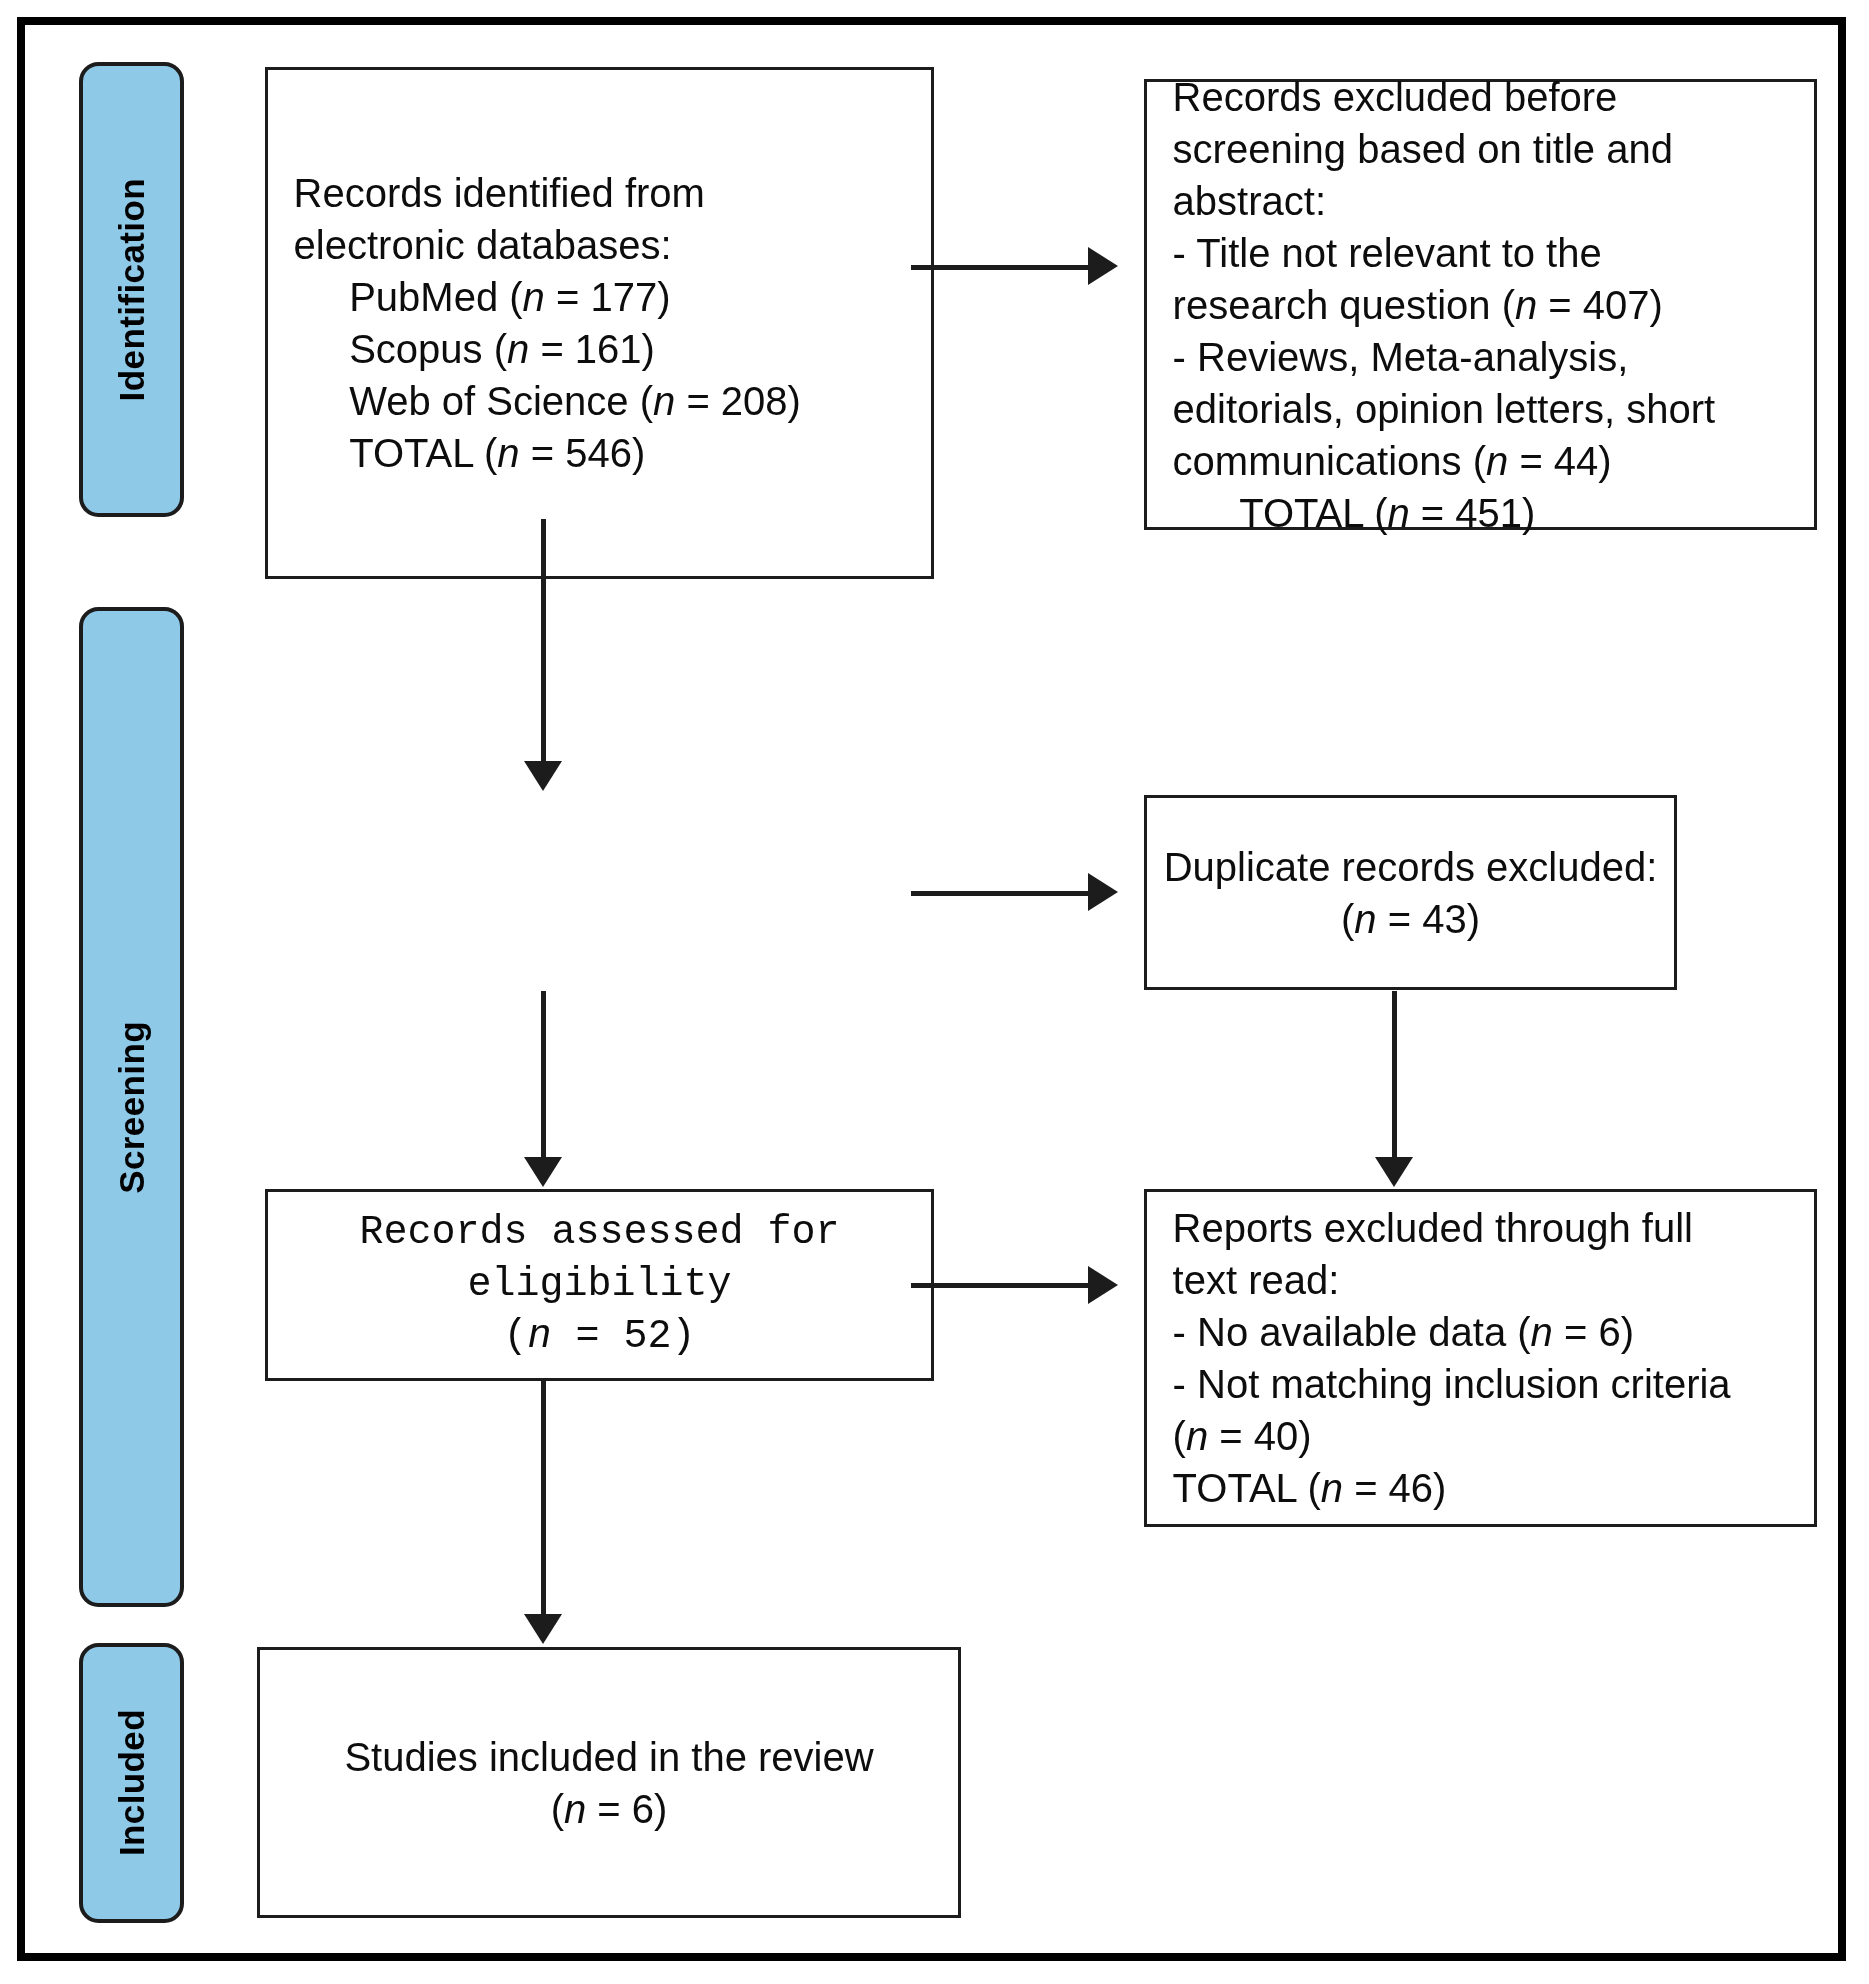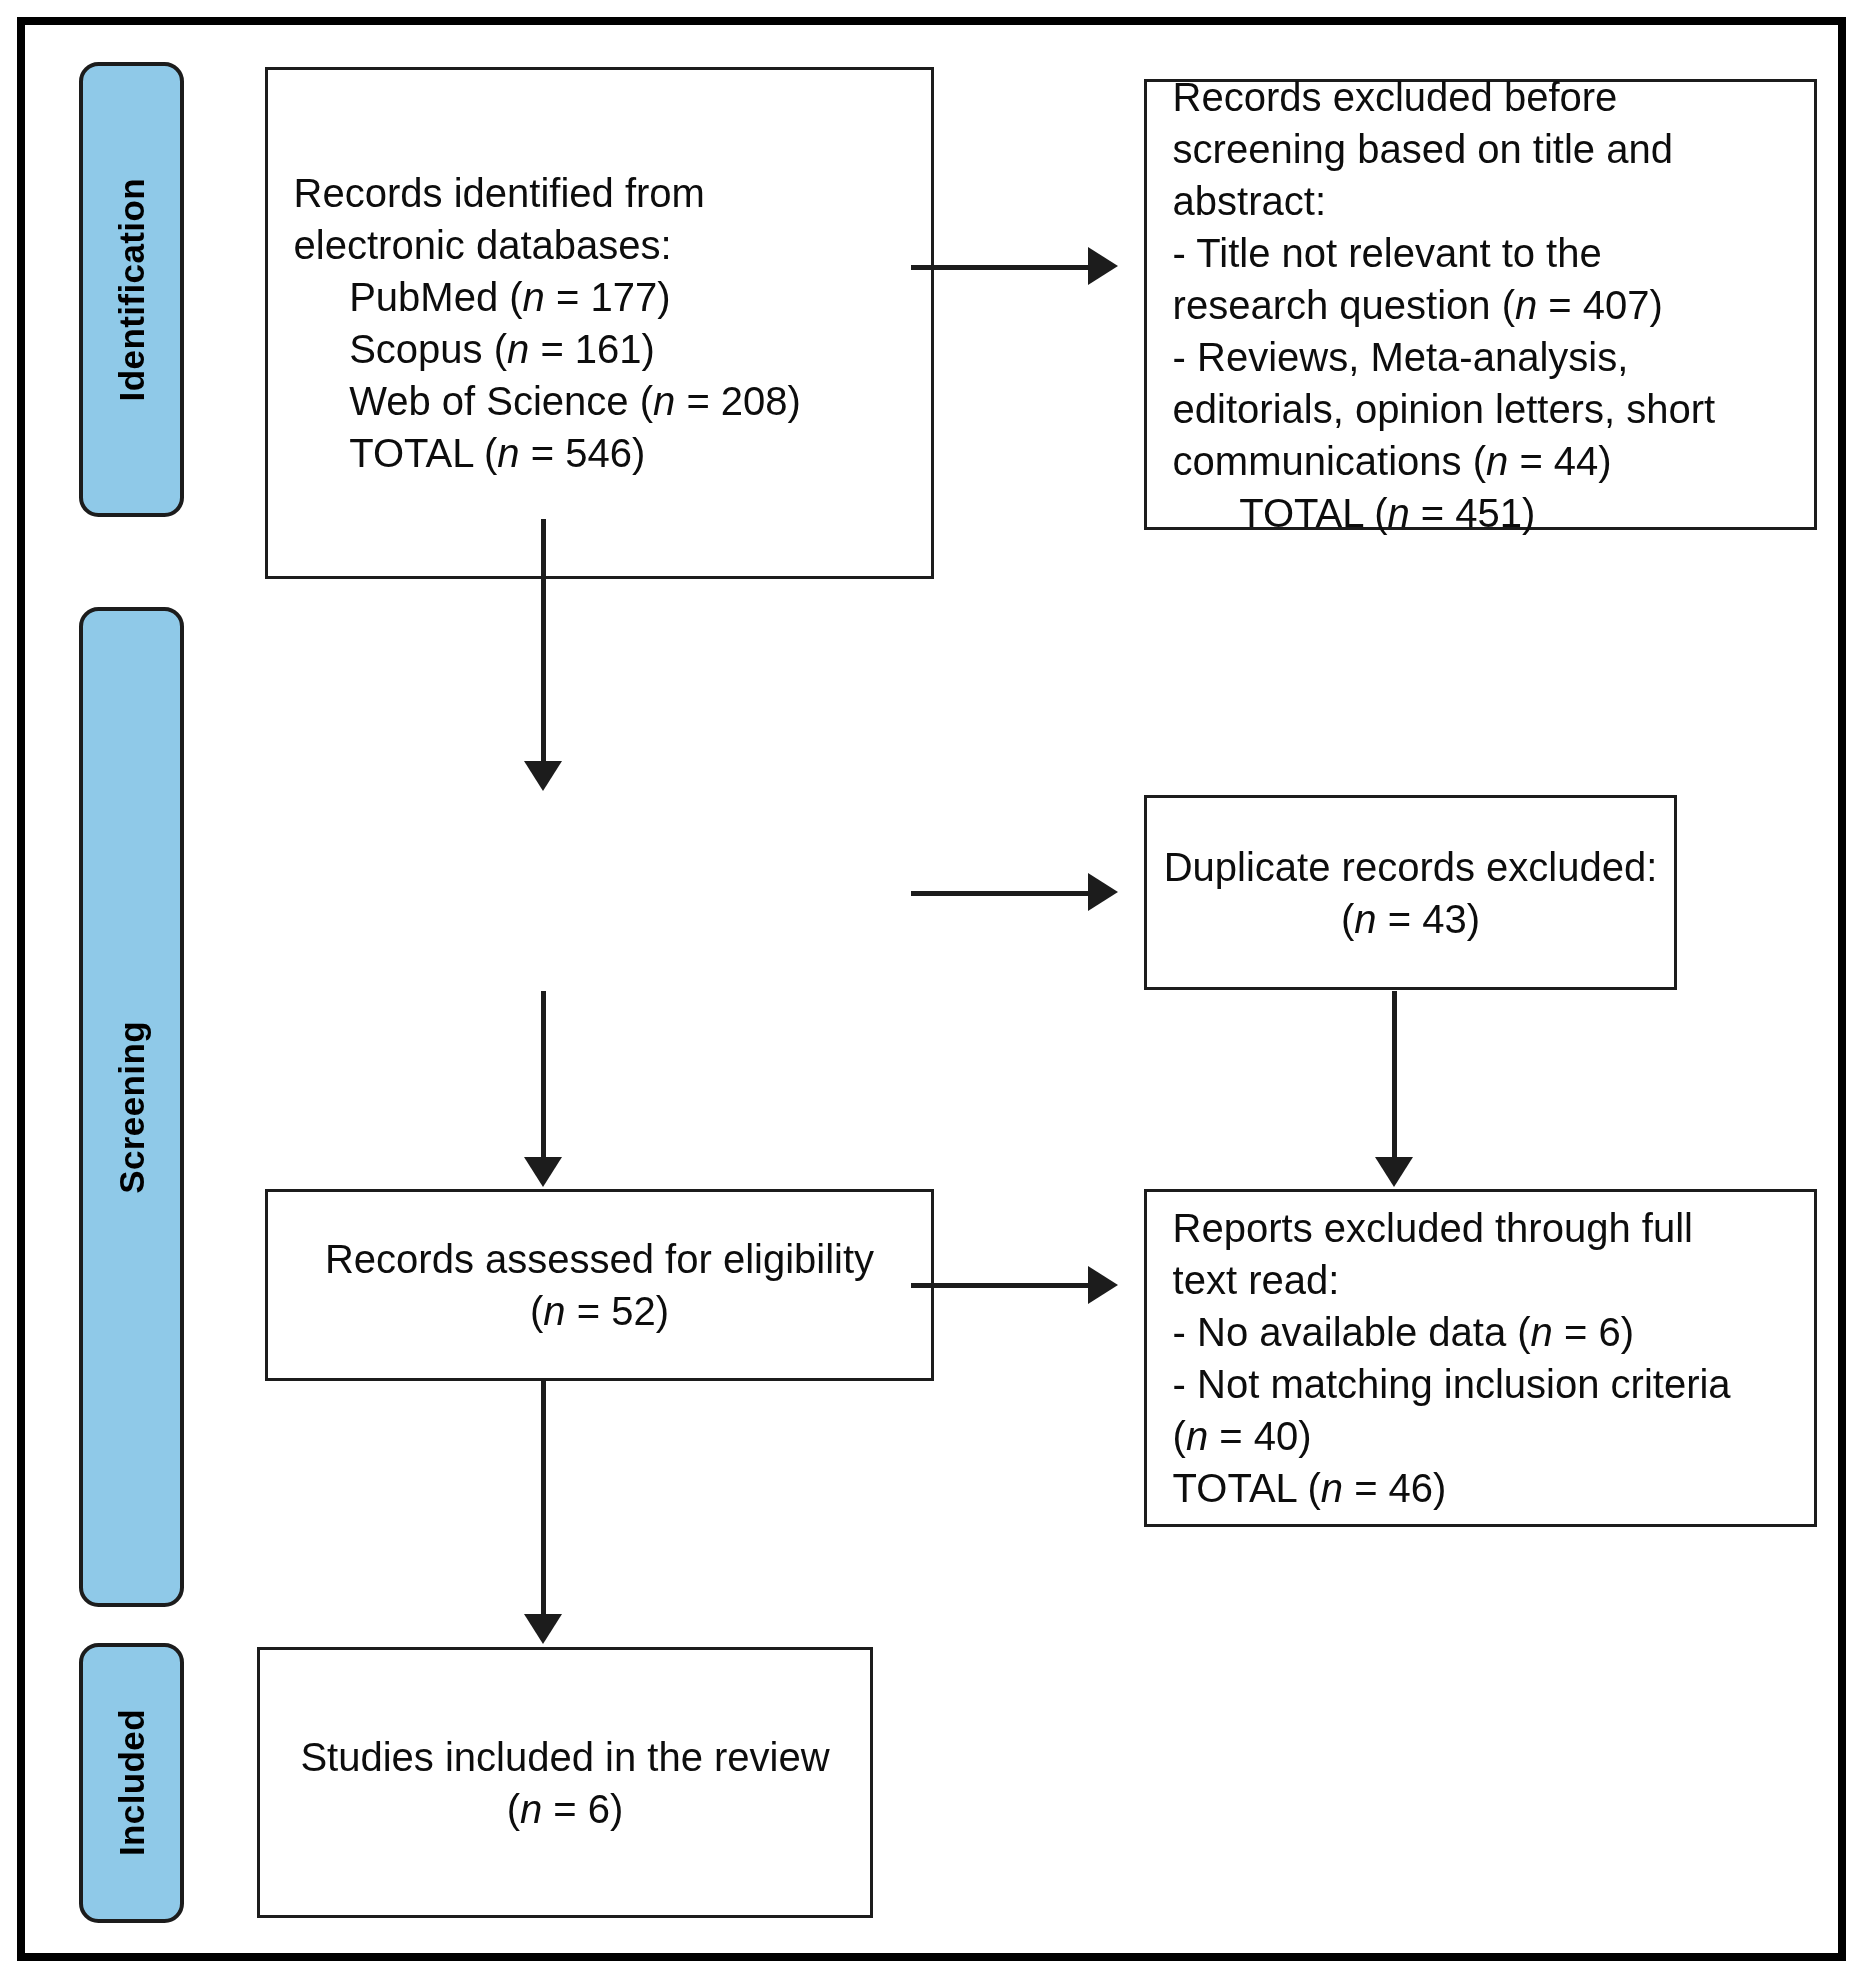--- a/index.html
+++ b/index.html
@@ -102,26 +102,26 @@
   <div class="box pad-left" style="left:241px;top:67px;width:669px;height:512px;">
     <div class="box-text">Records identified from
 electronic databases:
      PubMed (<i>n</i> = 177)
      Scopus (<i>n</i> = 161)
      Web of Science (<i>n</i> = 208)
      TOTAL (<i>n</i> = 546)</div>
   </div>
 
 
-  <div class="box center" style="left:241px;top:1189px;width:669px;height:192px;">
+  <div class="box center" style="left:241px;top:1189px;width:669px;height:192px;font-family:Liberation Mono, monospace;">
     <div class="box-text">Records assessed for eligibility
 (<i>n</i> = 52)</div>
   </div>
 
-  <div class="box center" style="left:233px;top:1647px;width:616px;height:271px;">
+  <div class="box center" style="left:233px;top:1647px;width:704px;height:271px;">
     <div class="box-text">Studies included in the review
 (<i>n</i> = 6)</div>
   </div>
 
   <div class="box pad-left" style="left:1120px;top:79px;width:673px;height:451px;">
     <div class="box-text">Records excluded before
 screening based on title and
 abstract:
 - Title not relevant to the
 research question (<i>n</i> = 407)

